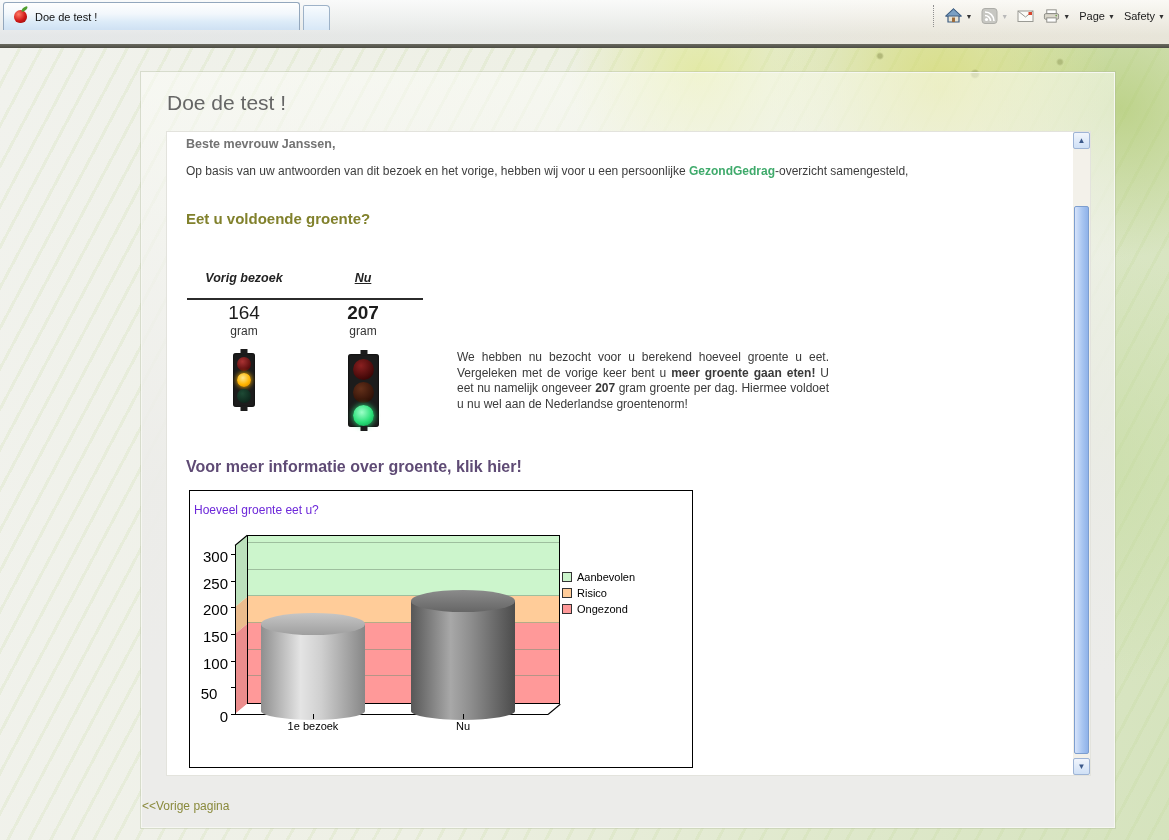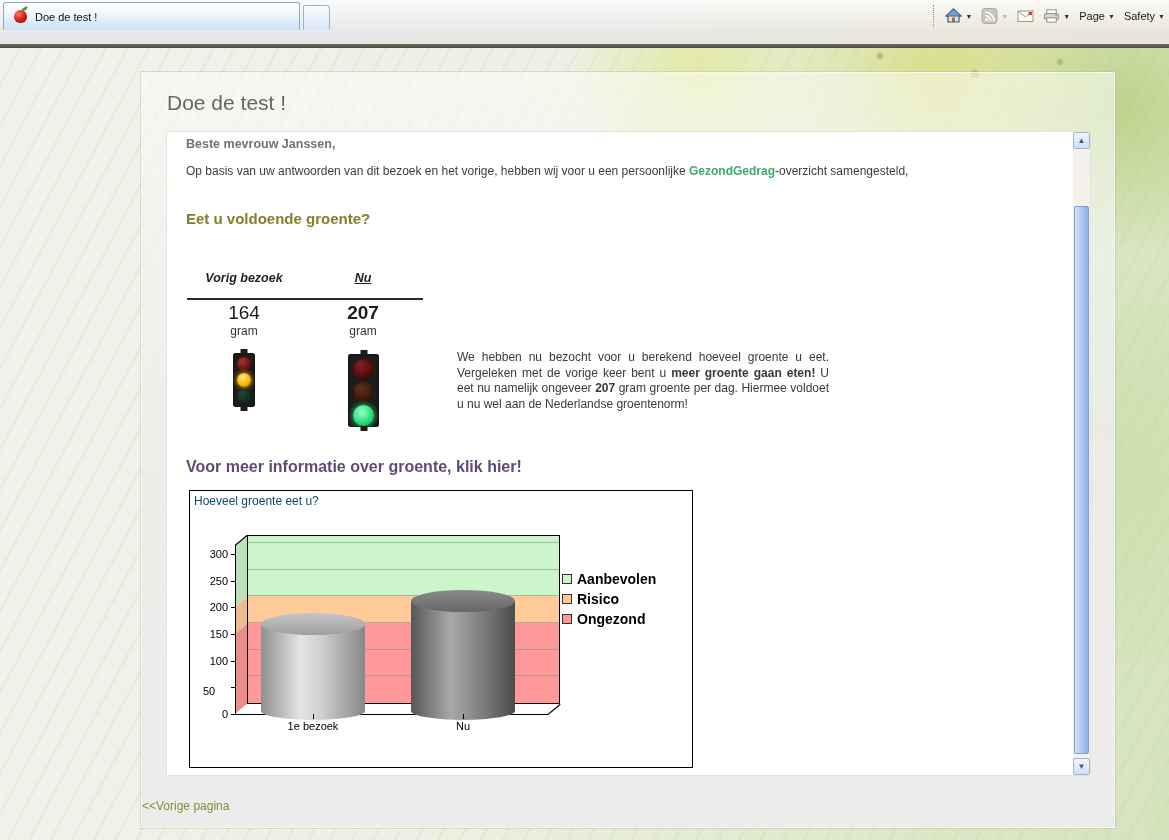--- a/index.html
+++ b/index.html
@@ -98,43 +98,43 @@
   .l-amber-dim { background:radial-gradient(circle at 38% 32%, #63301a, #2f1006 75%); }
   .l-green-on  { background:radial-gradient(circle at 42% 35%, #9cffc8, #2adf78 55%, #0a9a48 95%);
                  box-shadow:0 0 5px 1px rgba(40,220,120,.7); }
 
   .col-right { position:absolute; left:290px; top:139px; width:372px; line-height:15.7px; text-align:justify; color:#3a3a3a; }
   .col-right.second { top:218px; }
   .info-link { position:absolute; left:19px; top:326px; color:#5f4b75; font-size:16px; text-decoration:none;font-weight:bold; }
 
   
   .chart { position:absolute; left:22px; top:358px; width:504px; height:278px; background:#fff; border:1px solid #000; }
-  .chart-title { position:absolute; left:4px; top:3px; font-size:12px; color:#0c4a6e; }
+  .chart-title { position:absolute; left:4px; top:12px; font-size:12px; color:#6d28d9; }
   .chart-back { position:absolute; left:57px; top:44px; width:313px; height:169px; border:1px solid #000; overflow:hidden; }
   .chart-wall { position:absolute; left:45px; top:44px; width:12px; height:169px; overflow:hidden;
     transform:skewY(-39.8deg); transform-origin:top right; filter:brightness(.92); }
   .band { position:absolute; left:0; width:100%; }
   .gridline { position:absolute; left:0; width:100%; height:1px; background:rgba(120,145,120,.55); }
   .axis-y { position:absolute; left:45px; top:54px; width:1px; height:169px; background:#000; }
   .axis-x { position:absolute; left:45px; top:223px; width:313px; height:1px; background:#000; }
   .diag { position:absolute; width:16px; height:1px; background:#000; transform:rotate(-39.8deg); transform-origin:left center; }
   .ytick { position:absolute; width:4px; height:1px; background:#000; left:41px; }
-  .ylabel { position:absolute; right:464px; width:38px; text-align:right; font-size:11px; color:#000; }
+  .ylabel { position:absolute; right:464px; width:38px; text-align:right; font-size:15px; color:#000; }
   .cyl-body { position:absolute; }
   .cyl-cap { position:absolute; border-radius:50%; }
   .cyl-body.c0 { background:linear-gradient(90deg,#8f8f8f 0%,#e4e4e4 38%,#cfcfcf 58%,#878787 100%); }
   .cyl-cap.c0  { background:linear-gradient(180deg,#c6c6c6,#9f9f9f); }
   .cyl-body.c1 { background:linear-gradient(90deg,#575757 0%,#a8a8a8 38%,#8d8d8d 58%,#4c4c4c 100%); }
   .cyl-cap.c1  { background:linear-gradient(180deg,#8b8b8b,#666); }
   .xtick { position:absolute; top:223px; width:1px; height:5px; background:#000; }
   .xlabel { position:absolute; top:229px; width:90px; text-align:center; font-size:11px; color:#000; }
   .legend { position:absolute; left:372px; top:80px; }
   .legend-row { display:flex; align-items:center; gap:5px; margin-bottom:4px; }
   .legend-swatch { width:10px; height:10px; border:1px solid #333; }
-  .legend-label { font-size:14px; font-weight:bold; color:#000; }
+  .legend-label { font-size:11px; font-weight:normal; color:#000; }
 
   .back-link { position:absolute; left:0; top:726px; width:100%; text-align:left;
     color:#8a8a3c; font-size:12px; text-decoration:none; }
 </style>
 </head>
 <body>
 
 <div class="stage">
 
   <div class="chrome">

